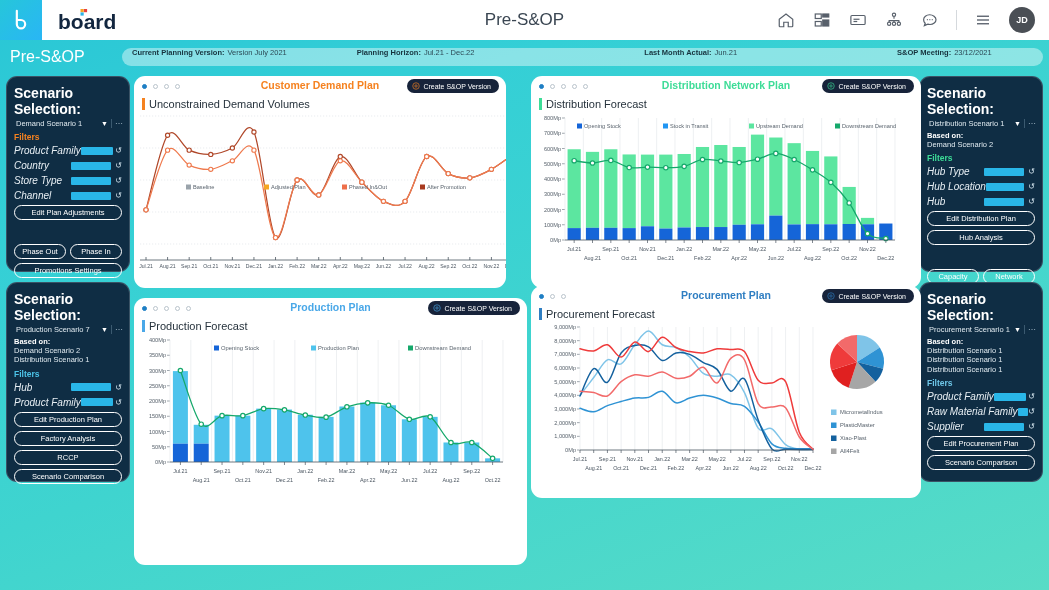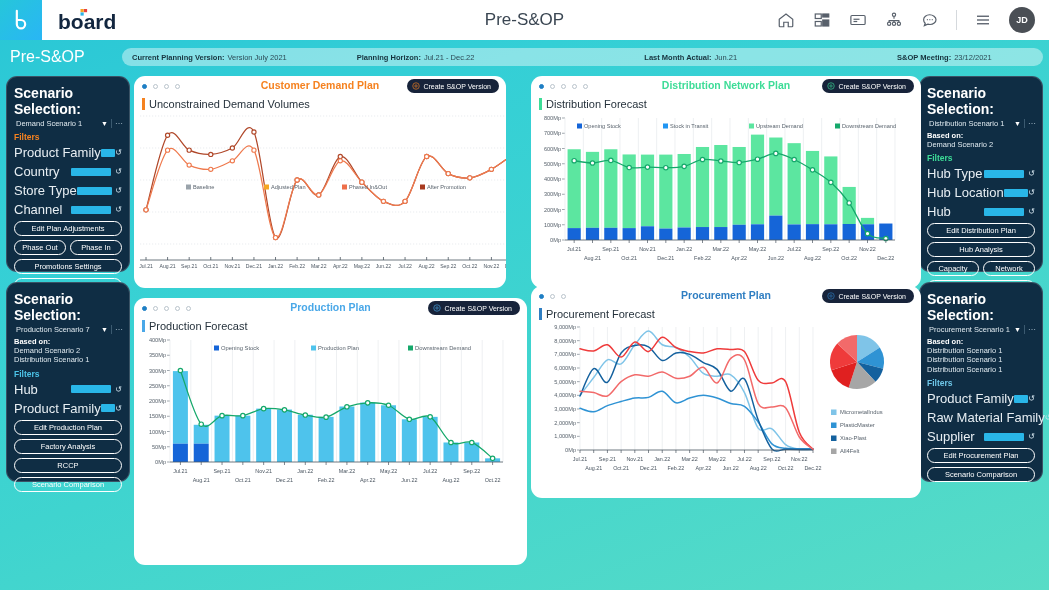--- a/index.html
+++ b/index.html
@@ -21,21 +21,21 @@
   .ticon { width:20px; height:20px; display:flex; align-items:center; justify-content:center; color:#58606b; cursor:pointer; }
   .ticon svg { width:18px; height:18px; }
   .tdiv { width:1px; height:20px; background:#d5d9dd; }
   .avatar { width:26px; height:26px; border-radius:50%; background:#4a4f55; color:#fff; font-size:9px;
      display:flex; align-items:center; justify-content:center; font-weight:bold; cursor:pointer; }
 
   
   .pagehead { height:34px; display:flex; align-items:center; padding:0 0 0 10px; }
   .pagehead h1 { font-size:16px; color:#ffffff; font-weight:normal; width:112px; }
   .infobar { flex:1; height:18px; margin-right:6px; background:rgba(255,255,255,.42); border-radius:9px;
-     display:flex; align-items:center; font-size:7.5px; color:#16323d; }
+     display:flex; align-items:flex-start; font-size:7.5px; color:#16323d; }
   .infoitem { display:flex; gap:3px; align-items:baseline; }
   .infoitem b { font-weight:bold; }
   .infoitem span { color:#2c4a56; }
   .ib1{margin-left:10px}
   .ib2{margin-left:70px}
   .ib3{margin-left:170px}
   .ib4{margin-left:160px}
 
   
   .stage { position:relative; height:516px; padding:0 4px; }
@@ -53,30 +53,30 @@
   .sel-label { font-size:14px; font-weight:bold; color:#fff; margin:2px 0 2px 2px; }
   .sel-row { display:flex; align-items:center; gap:3px; margin:0 1px 3px 1px; }
   .sel-box { flex:1; font-size:7.5px; color:#dfe9ef; padding-left:3px; white-space:nowrap; overflow:hidden; }
   .caret { font-size:7px; color:#fff; }
   .dots3 { font-size:8px; color:#9fb5c3; border-left:1px solid #3b5a70; padding-left:3px; }
   .basedon { font-size:7.5px; font-weight:bold; color:#fff; margin:1px 0 0 2px; }
   .basedon-item { font-size:7.5px; color:#dfe9ef; margin-left:2px; line-height:1.25; }
   .filters-h { font-size:8.5px; font-weight:bold; margin:4px 0 3px 2px; }
   .f-orange{ color:#f58220; } .f-green{ color:#3ddc97; } .f-blue{ color:#4cc3e8; } .f-lblue{ color:#6ec6e8; }
   .filt { display:flex; align-items:center; margin:0 2px 4px 2px; }
-  .filt-name { font-size:13px; color:#e7eef3; flex:1; white-space:nowrap; }
+  .filt-name { font-size:10px; color:#e7eef3; flex:1; white-space:nowrap;font-style:italic; }
   .filt-bar { width:40px; height:8px; background:#29b6e8; border-radius:1px; }
   .filt-reset { width:11px; text-align:right; font-size:8px; color:#cfe0ea; }
   .btn {
     border:1px solid #ffffff; border-radius:9px; color:#ffffff; background:transparent;
     font-size:7.5px; height:15px; display:flex; align-items:center; justify-content:center;
     margin:0 2px 4px 2px; cursor:pointer; white-space:nowrap;
   }
   .btn-row { display:flex; }
-  .btn-row .btn { flex:1; }
+  .btn-row .btn { flex:1;margin-top:20px; }
 
   
   .card { position:absolute; background:#fff; border-radius:11px; overflow:hidden; }
   .card.c1 { left:134px; top:2px;   width:372px; height:212px; }
   .card.c2 { left:531px; top:2px;   width:390px; height:212px; }
   .card.c3 { left:134px; top:224px; width:393px; height:267px; }
   .card.c4 { left:531px; top:212px; width:390px; height:212px; }
 
   .card-top { position:relative; height:22px; }
   .card-title { position:absolute; left:0; right:0; top:3px; text-align:center; font-size:10.5px; font-weight:bold; }

